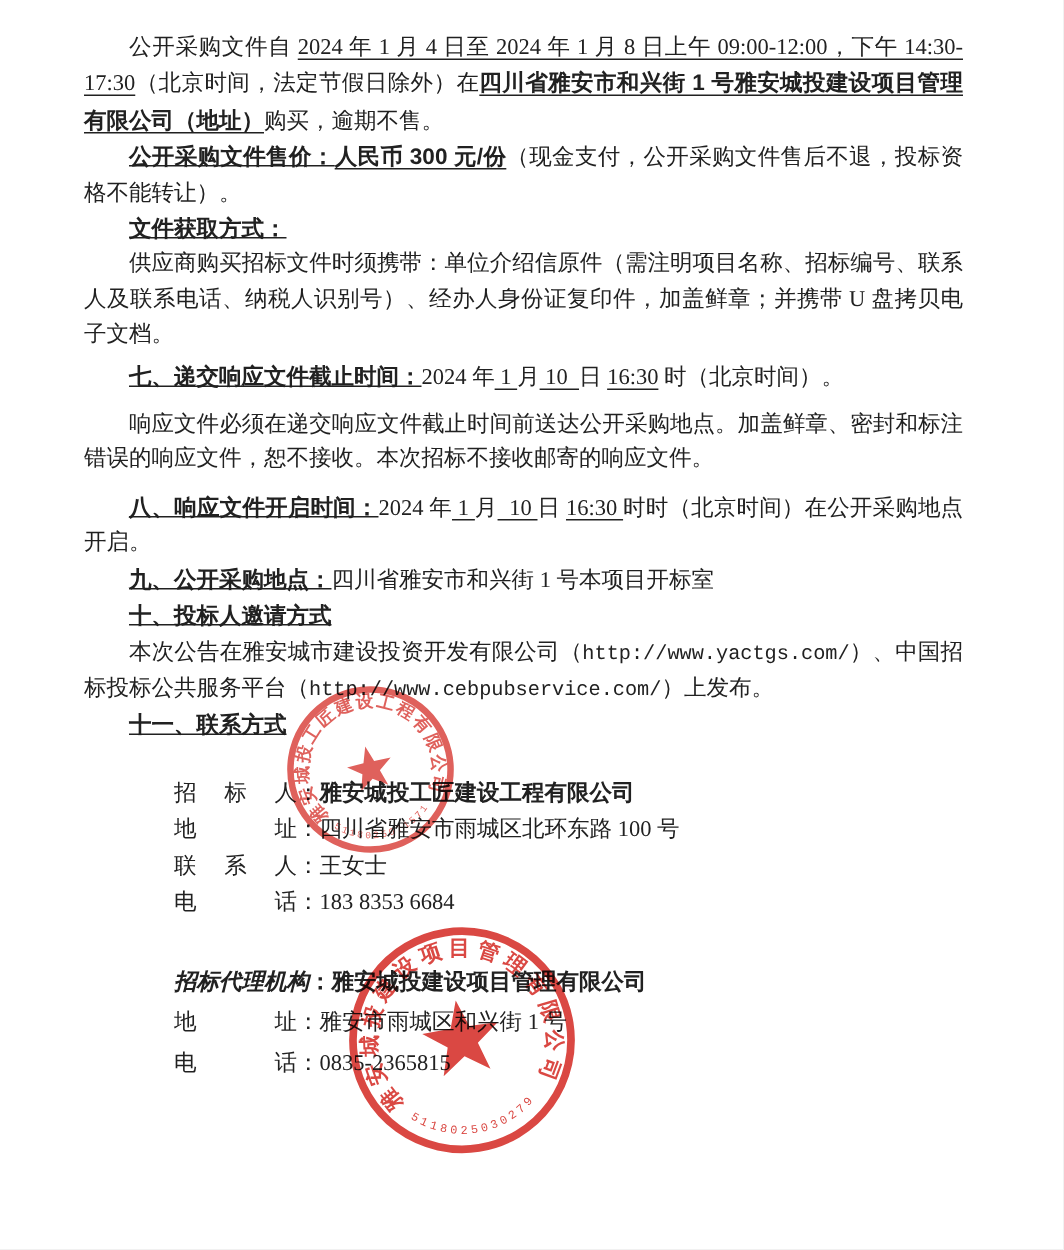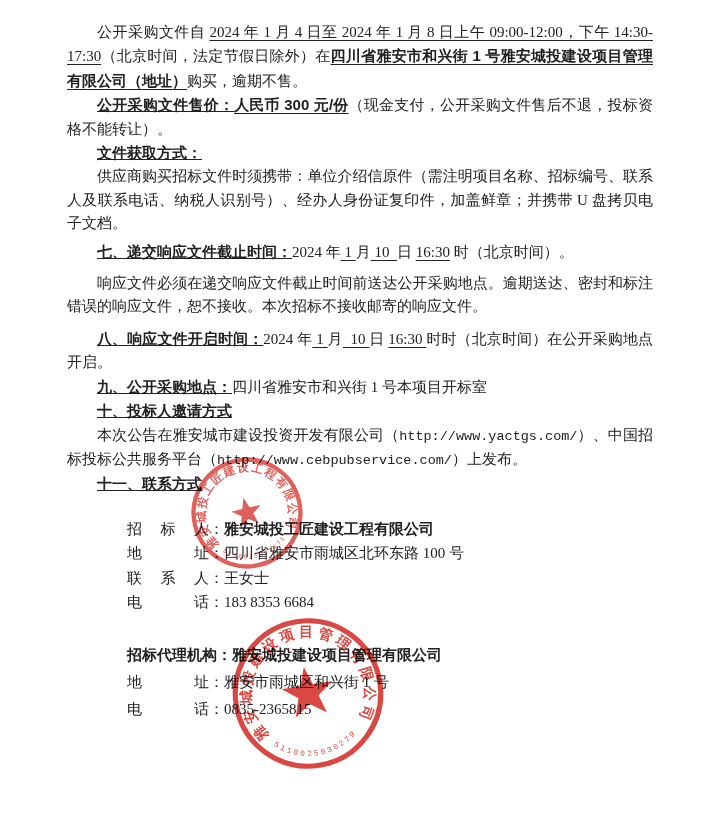--- a/index.html
+++ b/index.html
@@ -1,46 +1,46 @@
 <!DOCTYPE html>
 <html><head>
 <meta charset="utf-8">
 <style>
   html,body{margin:0;padding:0;background:#e8e8e8;}
   .page{
     position:relative;width:709px;height:833px;background:#ffffff;overflow:hidden;
     font-family:"Liberation Serif","DejaVu Serif",serif;color:#212121;
   }
-  .textcol{position:absolute;left:67px;top:21px;width:586px;font-size:15px;line-height:23.4px;}
+  .textcol{position:absolute;left:56px;top:21px;width:586px;font-size:15px;line-height:23.4px;}
   .para{margin:0;text-indent:2em;text-align:justify;}
   .b{font-weight:bold;font-family:"Liberation Sans","DejaVu Sans",sans-serif;text-decoration:underline;}
   .u{text-decoration:underline;text-underline-offset:3px;text-decoration-thickness:1px;}
   .m{font-family:"Liberation Mono","DejaVu Sans Mono",monospace;font-size:13.5px;}
   .contact{margin-left:60px;}
   .contact.first{margin-top:20px;}
   .contact.second{margin-top:26px;}
   .crow{line-height:24.5px;white-space:nowrap;}
   .second .crow{line-height:27px;}
   .lbl{display:inline-block;width:82px;text-align:justify;text-align-last:justify;}
-  .lbl.plain{width:auto;text-align:left;text-align-last:auto;}
+  .lbl.plain{width:auto;text-align:left;text-align-last:auto;font-style:italic;}
   .vb{font-weight:bold;font-family:"Liberation Sans","DejaVu Sans",sans-serif;}
   .seal{position:absolute;mix-blend-mode:multiply;pointer-events:none;}
   .seal svg{display:block;width:100%;height:100%;}
 </style>
 </head>
 <body>
 
 <div class="page">
   <div class="textcol" id="doc-body">
       <p class="para"><span class="">公开采购文件自 </span><span class="u">2024 年 1 月 4 日至 2024 年 1 月 8 日上午 09:00-12:00，下午 14:30-17:30</span><span class="">（北京时间，法定节假日除外）在</span><span class="b u">四川省雅安市和兴街 1 号雅安城投建设项目管理有限公司（地址）</span><span class="">购买，逾期不售。</span></p>
       <p class="para"><span class="b">公开采购文件售价：</span><span class="b u">人民币 300 元/份</span><span class="">（现金支付，公开采购文件售后不退，投标资格不能转让）。</span></p>
       <p class="para"><span class="b">文件获取方式：</span></p>
       <p class="para"><span class="">供应商购买招标文件时须携带：单位介绍信原件（需注明项目名称、招标编号、联系人及联系电话、纳税人识别号）、经办人身份证复印件，加盖鲜章；并携带 U 盘拷贝电子文档。</span></p>
       <p class="para" style="margin-top: 4px;"><span class="b">七、递交响应文件截止时间：</span><span class="">2024 年</span><span class="u">&nbsp;1&nbsp;</span><span class="">月</span><span class="u">&nbsp;10&nbsp;&nbsp;</span><span class="">日 </span><span class="u">16:30</span><span class=""> 时（北京时间）。</span></p>
-      <p class="para" style="margin-top: 8px;"><span class="">响应文件必须在递交响应文件截止时间前送达公开采购地点。逾期送达、密封和标注错误的响应文件，恕不接收。本次招标不接收邮寄的响应文件。</span></p>
+      <p class="para" style="margin-top: 8px;"><span class="">响应文件必须在递交响应文件截止时间前送达公开采购地点。加盖鲜章、密封和标注错误的响应文件，恕不接收。本次招标不接收邮寄的响应文件。</span></p>
       <p class="para" style="margin-top: 8px;"><span class="b">八、响应文件开启时间：</span><span class="">2024 年</span><span class="u">&nbsp;1&nbsp;</span><span class="">月</span><span class="u">&nbsp;&nbsp;10&nbsp;</span><span class="">日 </span><span class="u">16:30&nbsp;</span><span class="">时时（北京时间）在公开采购地点开启。</span></p>
       <p class="para"><span class="b">九、公开采购地点：</span><span class="">四川省雅安市和兴街 1 号本项目开标室</span></p>
       <p class="para"><span class="b">十、投标人邀请方式</span></p>
       <p class="para"><span class="">本次公告在雅安城市建设投资开发有限公司（</span><span class="m">http://www.yactgs.com/</span><span class="">）、中国招标投标公共服务平台（</span><span class="m">http://www.cebpubservice.com/</span><span class="">）上发布。</span></p>
       <p class="para"><span class="b">十一、联系方式</span></p>
       <div class="contact first">
         <div class="crow"><span class="lbl">招标人</span><span class="">：</span><span class="vb">雅安城投工匠建设工程有限公司</span></div>
         <div class="crow"><span class="lbl">地址</span><span class="">：</span><span class="">四川省雅安市雨城区北环东路 100 号</span></div>
         <div class="crow"><span class="lbl">联系人</span><span class="">：</span><span class="">王女士</span></div>
         <div class="crow"><span class="lbl">电话</span><span class="">：</span><span class="">183 8353 6684</span></div>

